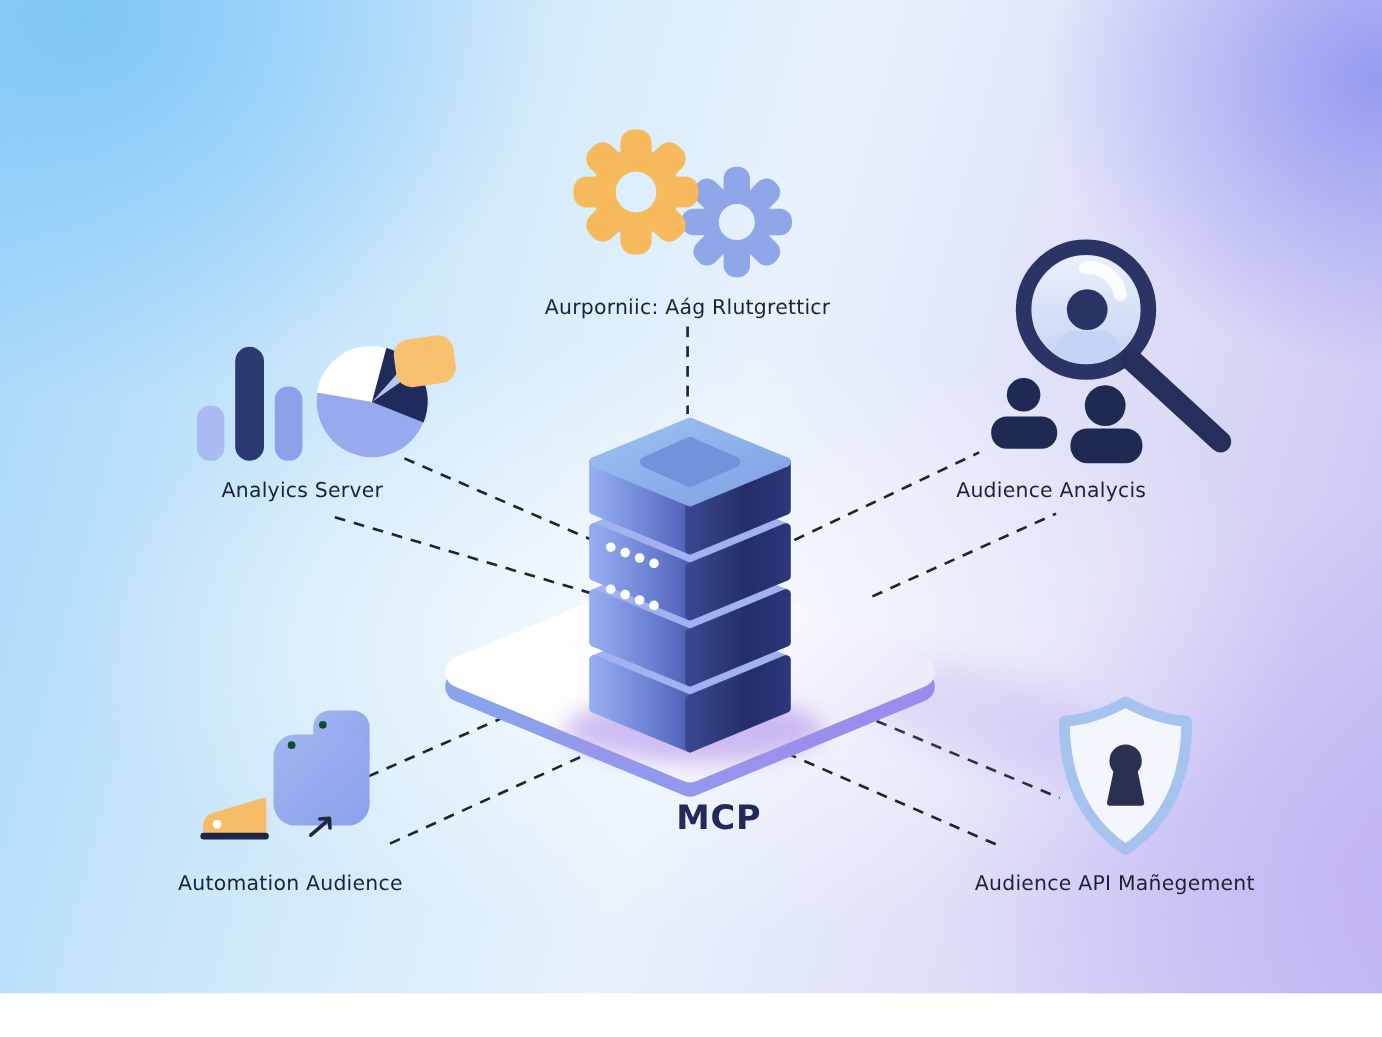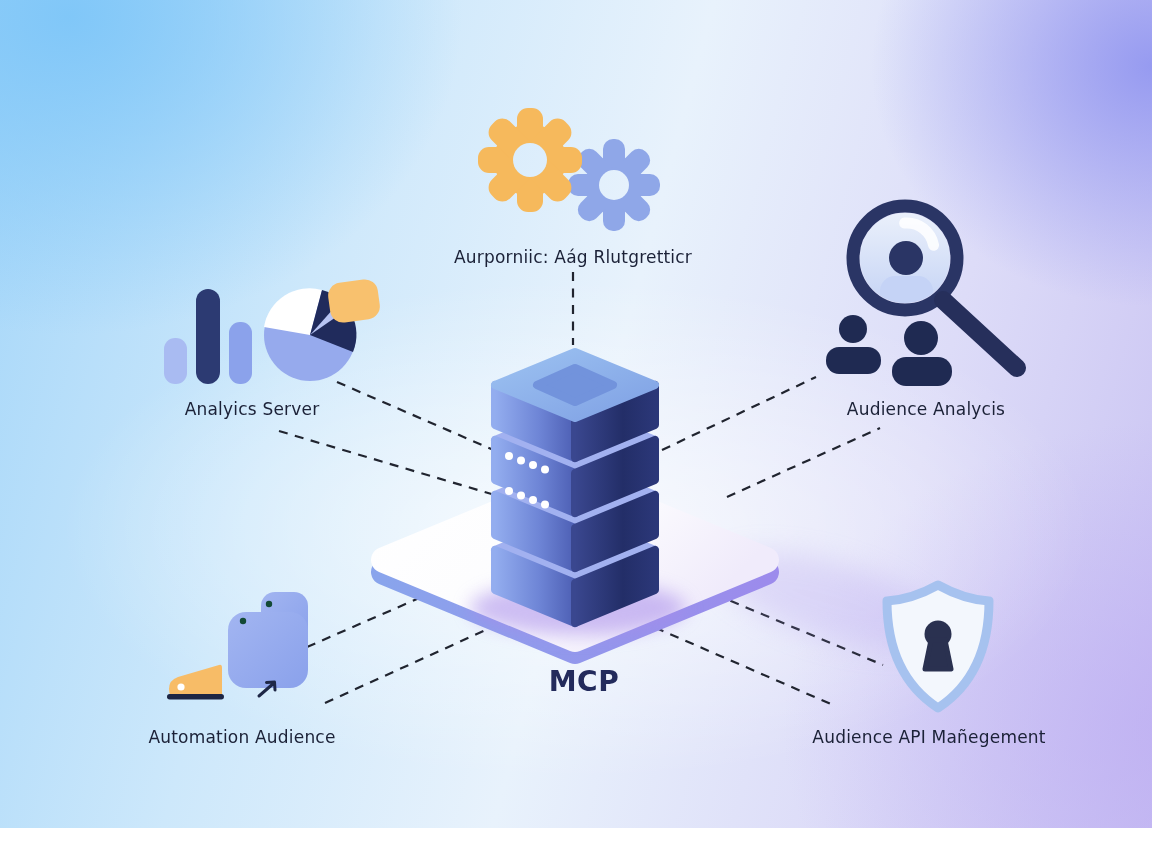--- a/index.html
+++ b/index.html
@@ -202,17 +202,17 @@
       <path d="M938,585 C956,595 972,600 989,601 C989,639 979,681 938,708 C897,681 887,639 887,601 C904,600 920,595 938,585 Z" fill="#F3F7FD" stroke="#A6C2EF" stroke-width="9" stroke-linejoin="round"></path>
       <g fill="#2A3150" stroke="#2A3150" stroke-width="5" stroke-linejoin="round">
         <circle cx="938" cy="634" r="13.5" stroke="none"></circle>
         <path d="M931,640 L945,640 L951,669 L925,669 Z"></path>
       </g>
     </g>
   </svg>
 
   <div class="node-label" style="left:573px;top:247px;">Aurporniic: Aág Rlutgretticr</div>
   <div class="node-label" style="left:252px;top:399px;">Analyics Server</div>
-  <div class="node-label" style="left:926px;top:399px;">Audience Analycis</div>
+  <div class="node-label" style="left:876px;top:399px;">Audience Analycis</div>
   <div class="node-label" style="left:242px;top:727px;">Automation Audience</div>
   <div class="node-label" style="left:929px;top:727px;">Audience API Mañegement</div>
-  <div class="mcp-label" style="left:584px;top:665px;">MCP</div>
+  <div class="mcp-label" style="left:599px;top:665px;">MCP</div>
 </div>
 
 </body></html>

